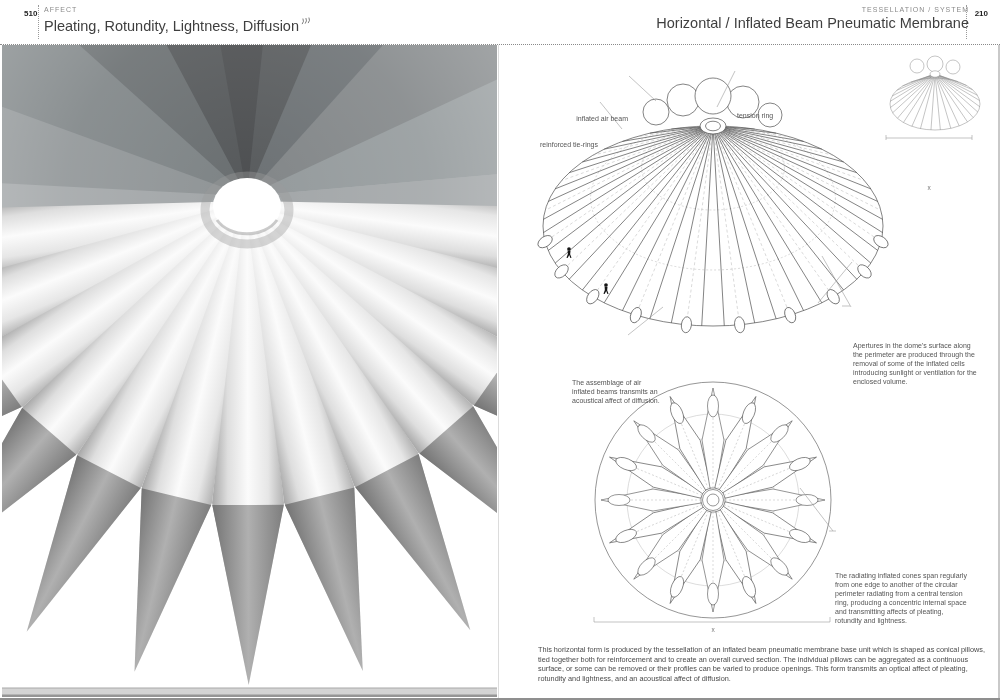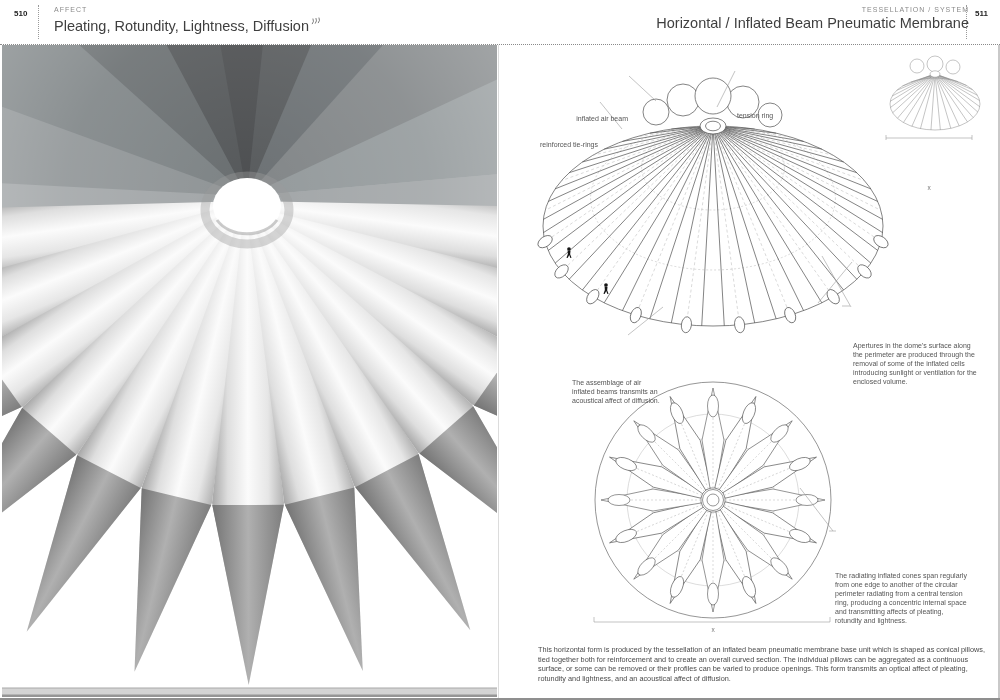--- a/index.html
+++ b/index.html
@@ -24,34 +24,34 @@
   .rightedge{position:absolute;right:0;top:0;bottom:0;width:2px;background:#c9c9c9;}
   .bottomedge{position:absolute;left:0;right:0;bottom:0;height:2.5px;background:#8f8f8f;}
   svg{display:block;}
 </style>
 </head>
 <body>
 
 <div class="spread">
 
   <div class="header">
-    <div class="pagenum" style="left:14px;text-align:center;">510</div>
+    <div class="pagenum" style="left:24px;text-align:center;">510</div>
     <div class="vdiv" style="left:38px;"></div>
-    <div class="headblock" style="left:54px;">
+    <div class="headblock" style="left:44px;">
       <div class="category">AFFECT</div>
       <div class="title"><span>Pleating, Rotundity, Lightness, Diffusion</span><span class="supsym"><svg width="10" height="10" viewBox="0 0 10 10">
               <g fill="none" stroke="#5a5a5a" stroke-width="0.8" stroke-linecap="round">
                 <path d="M1.4 8.8 Q3.4 6.4 2.1 3.9"></path>
                 <path d="M4.4 8.3 Q6.4 5.9 5.1 3.4"></path>
                 <path d="M7.4 7.8 Q9.4 5.4 8.1 2.9"></path>
               </g>
             </svg></span></div>
     </div>
 
-    <div class="pagenum" style="right:12px;">511</div>
+    <div class="pagenum" style="right:12px;">210</div>
     <div class="vdiv" style="right:33px;"></div>
     <div class="headblock right-align" style="right:31px;">
       <div class="category">TESSELLATION / SYSTEM</div>
       <div class="title">Horizontal / Inflated Beam Pneumatic Membrane</div>
     </div>
   </div>
 
   <svg id="photo-svg" viewBox="0 0 495 653" style="position:absolute;left:2px;top:44px;width:495px;height:653px;">
       <defs>
         <linearGradient id="tube" gradientUnits="userSpaceOnUse" x1="0" y1="-36" x2="0" y2="36">

